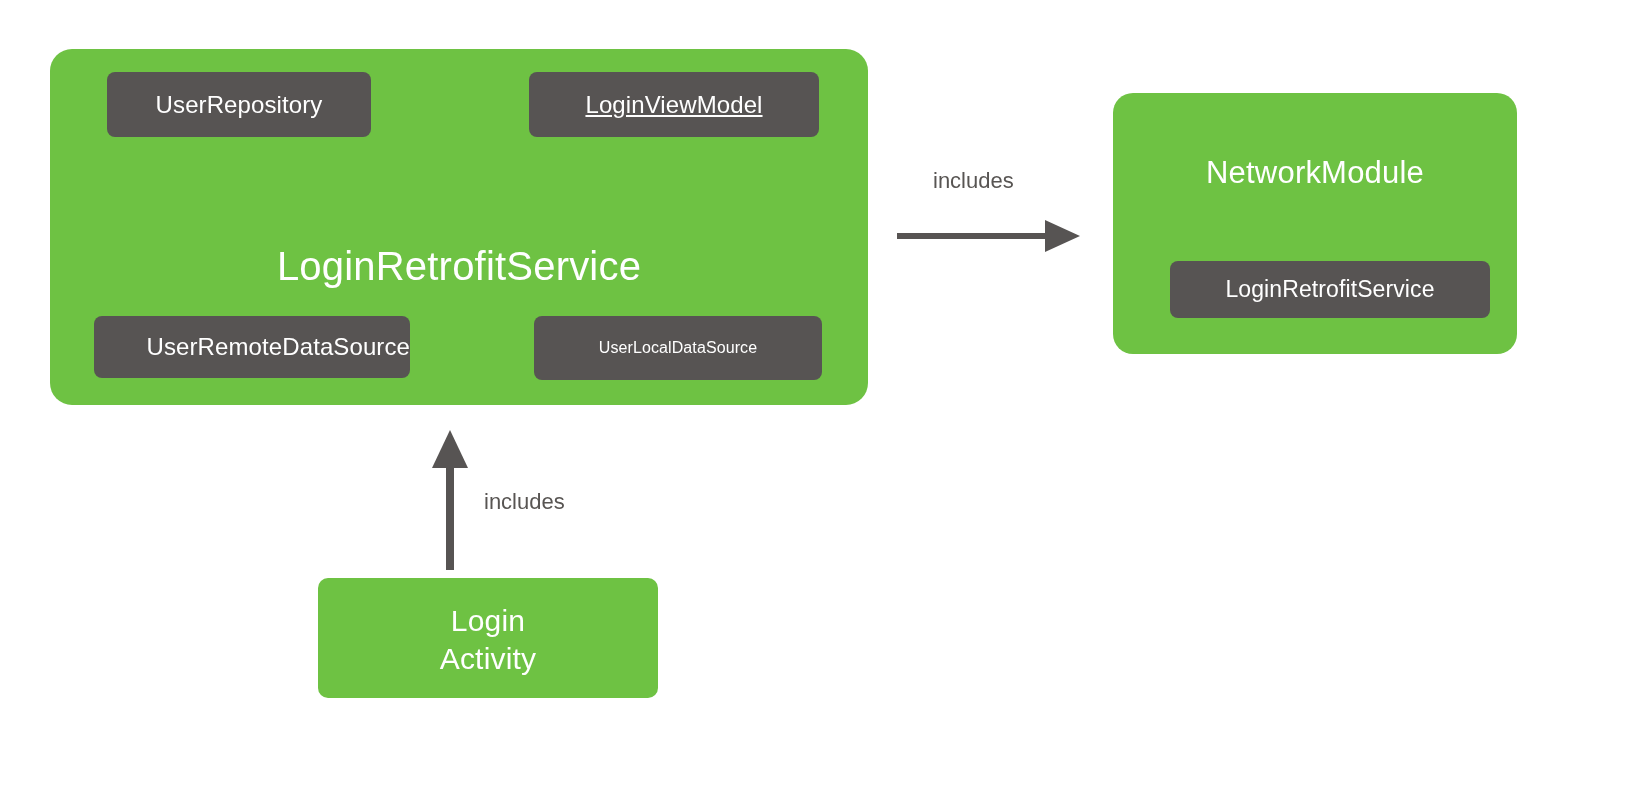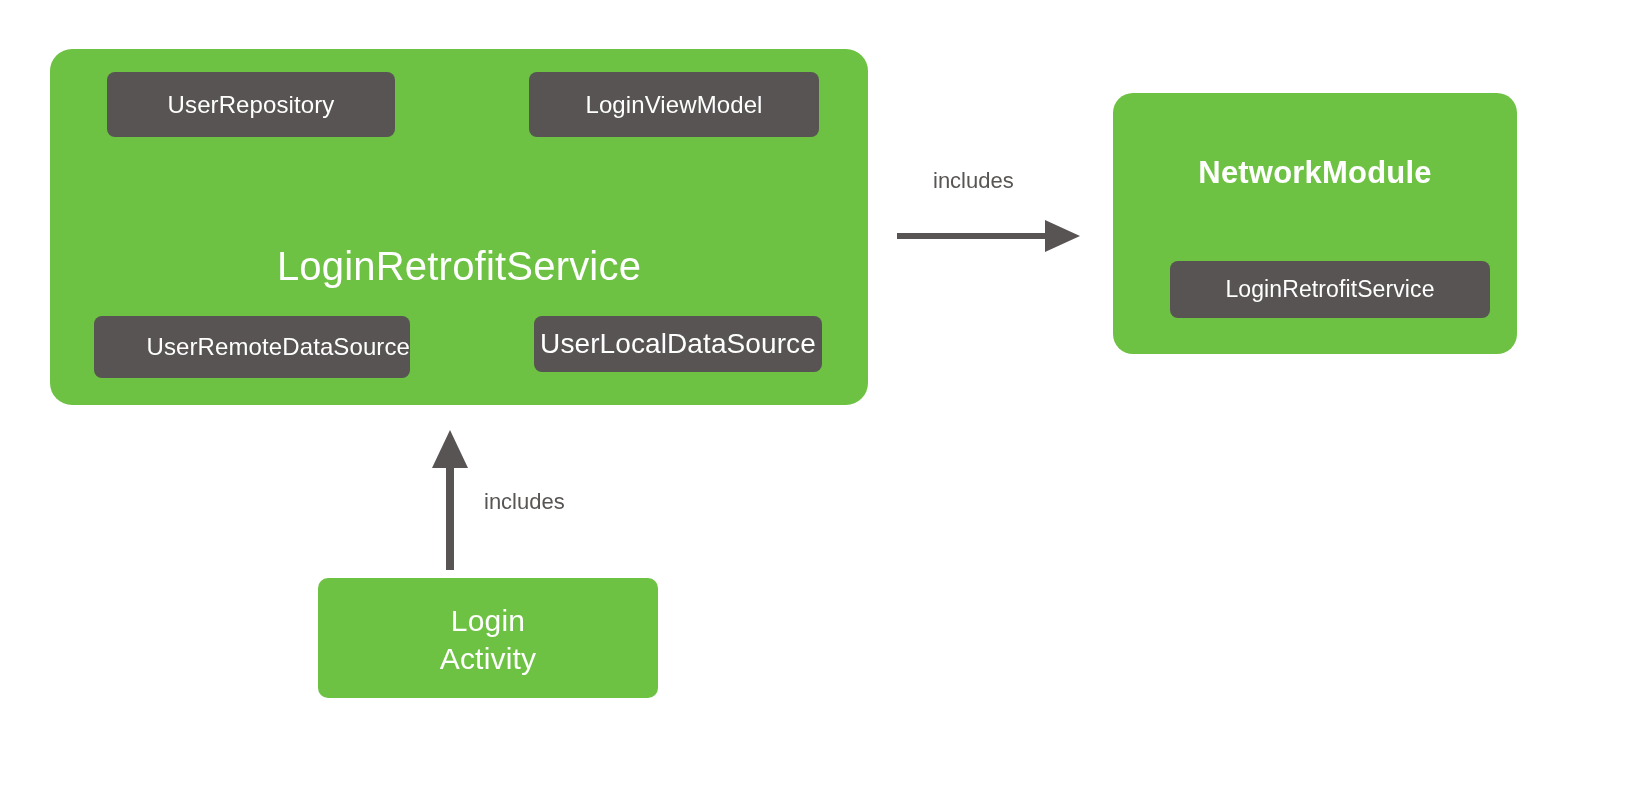--- a/index.html
+++ b/index.html
@@ -62,58 +62,58 @@
     border-radius: 22px;
   }
   #app-component-title {
     top: 194px;
     font-size: 40px;
   }
 
   #chip-user-repository {
     left: 107px;
     top: 72px;
-    width: 288px;
+    width: 264px;
     height: 65px;
     font-size: 24px;
   }
   #chip-login-viewmodel {
     left: 529px;
     top: 72px;
     width: 290px;
     height: 65px;
     font-size: 24px;
+    text-decoration: underline;
   }
   #chip-user-remote-ds {
     left: 94px;
     top: 316px;
     width: 316px;
     height: 62px;
     font-size: 24px;
     justify-content: flex-end;
   }
   #chip-user-local-ds {
     left: 534px;
     top: 316px;
     width: 288px;
-    height: 56px;
-    font-size: 28px;
+    height: 64px;
+    font-size: 16px;
   }
 
   #network-module {
     left: 1113px;
     top: 93px;
     width: 404px;
     height: 261px;
     border-radius: 20px;
   }
   #network-module-title {
     top: 62px;
     font-size: 31px;
-    font-weight: bold;
   }
   #chip-login-retrofit {
     left: 1170px;
     top: 261px;
     width: 320px;
     height: 57px;
     font-size: 23px;
   }
 
   #login-activity {

